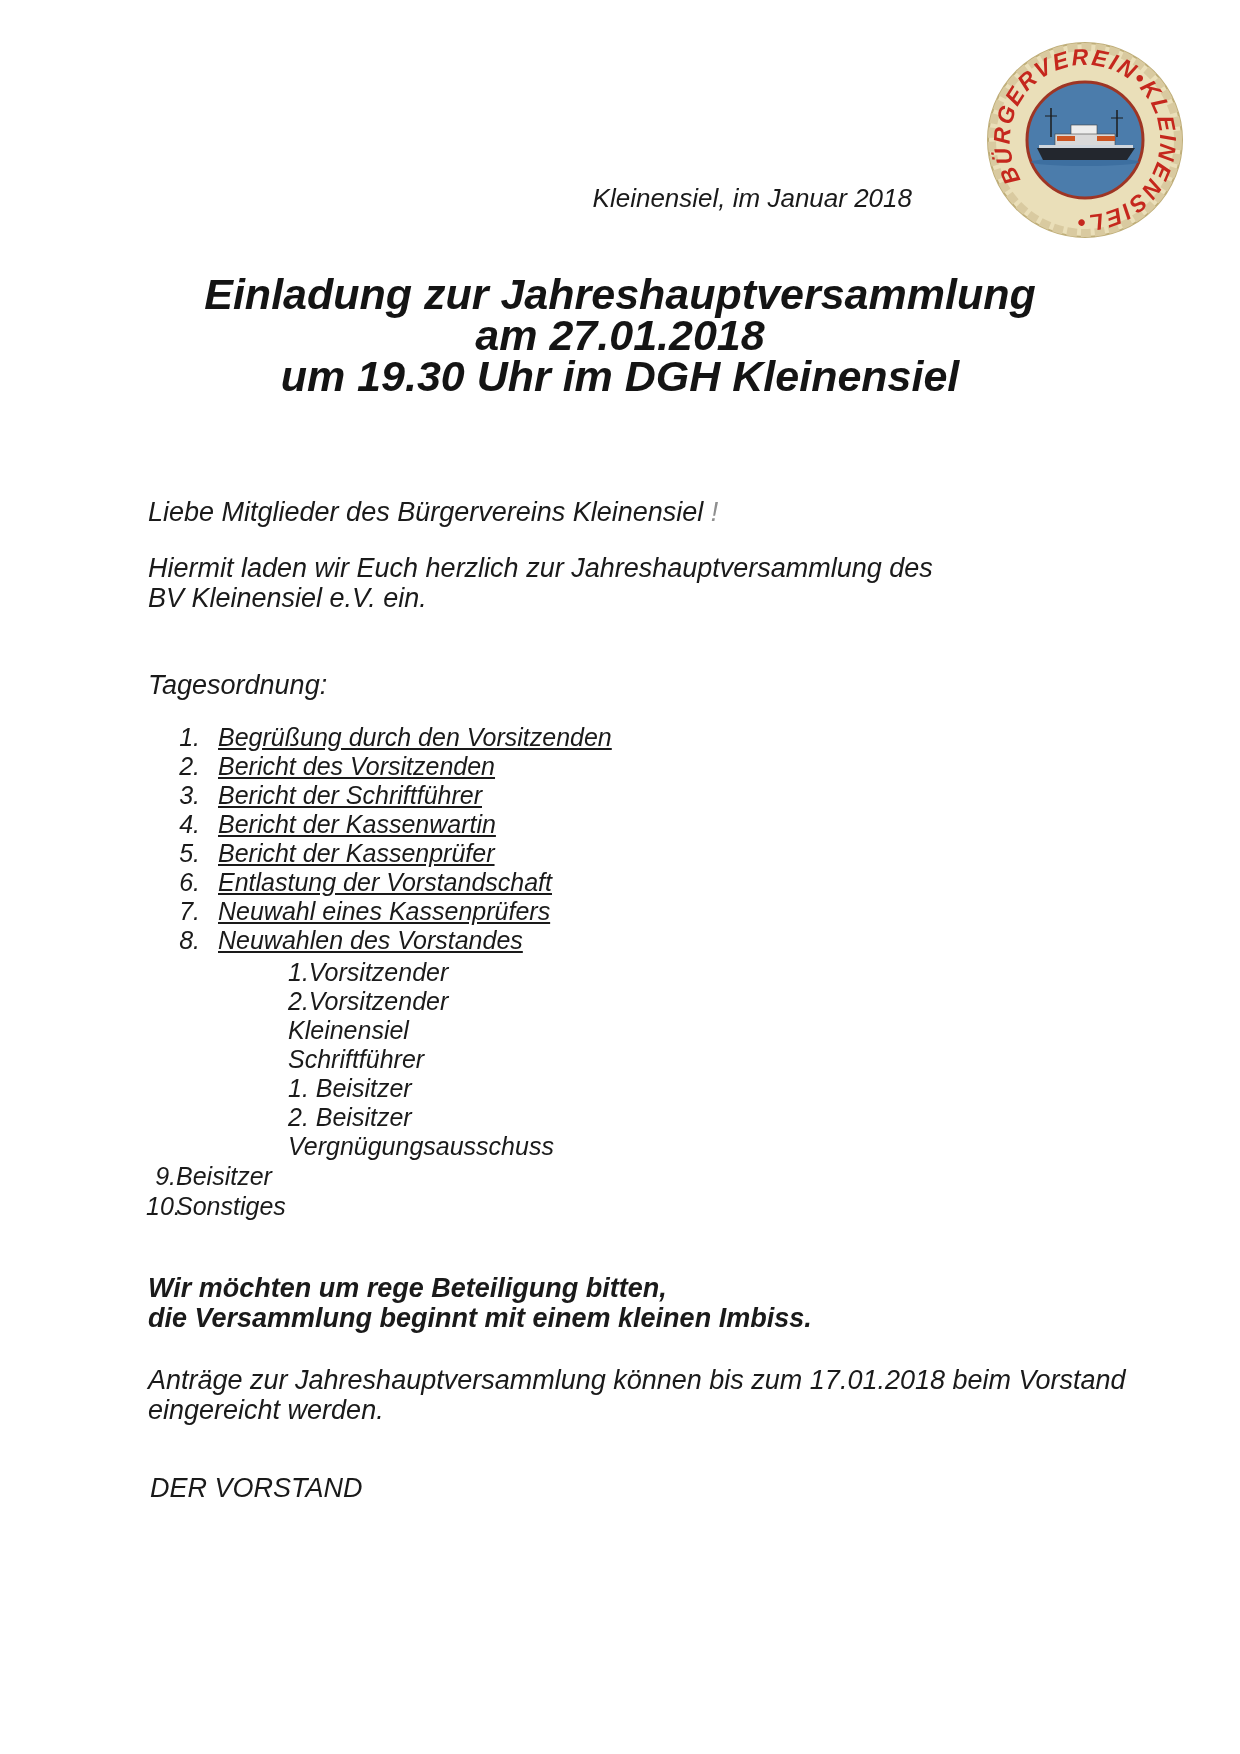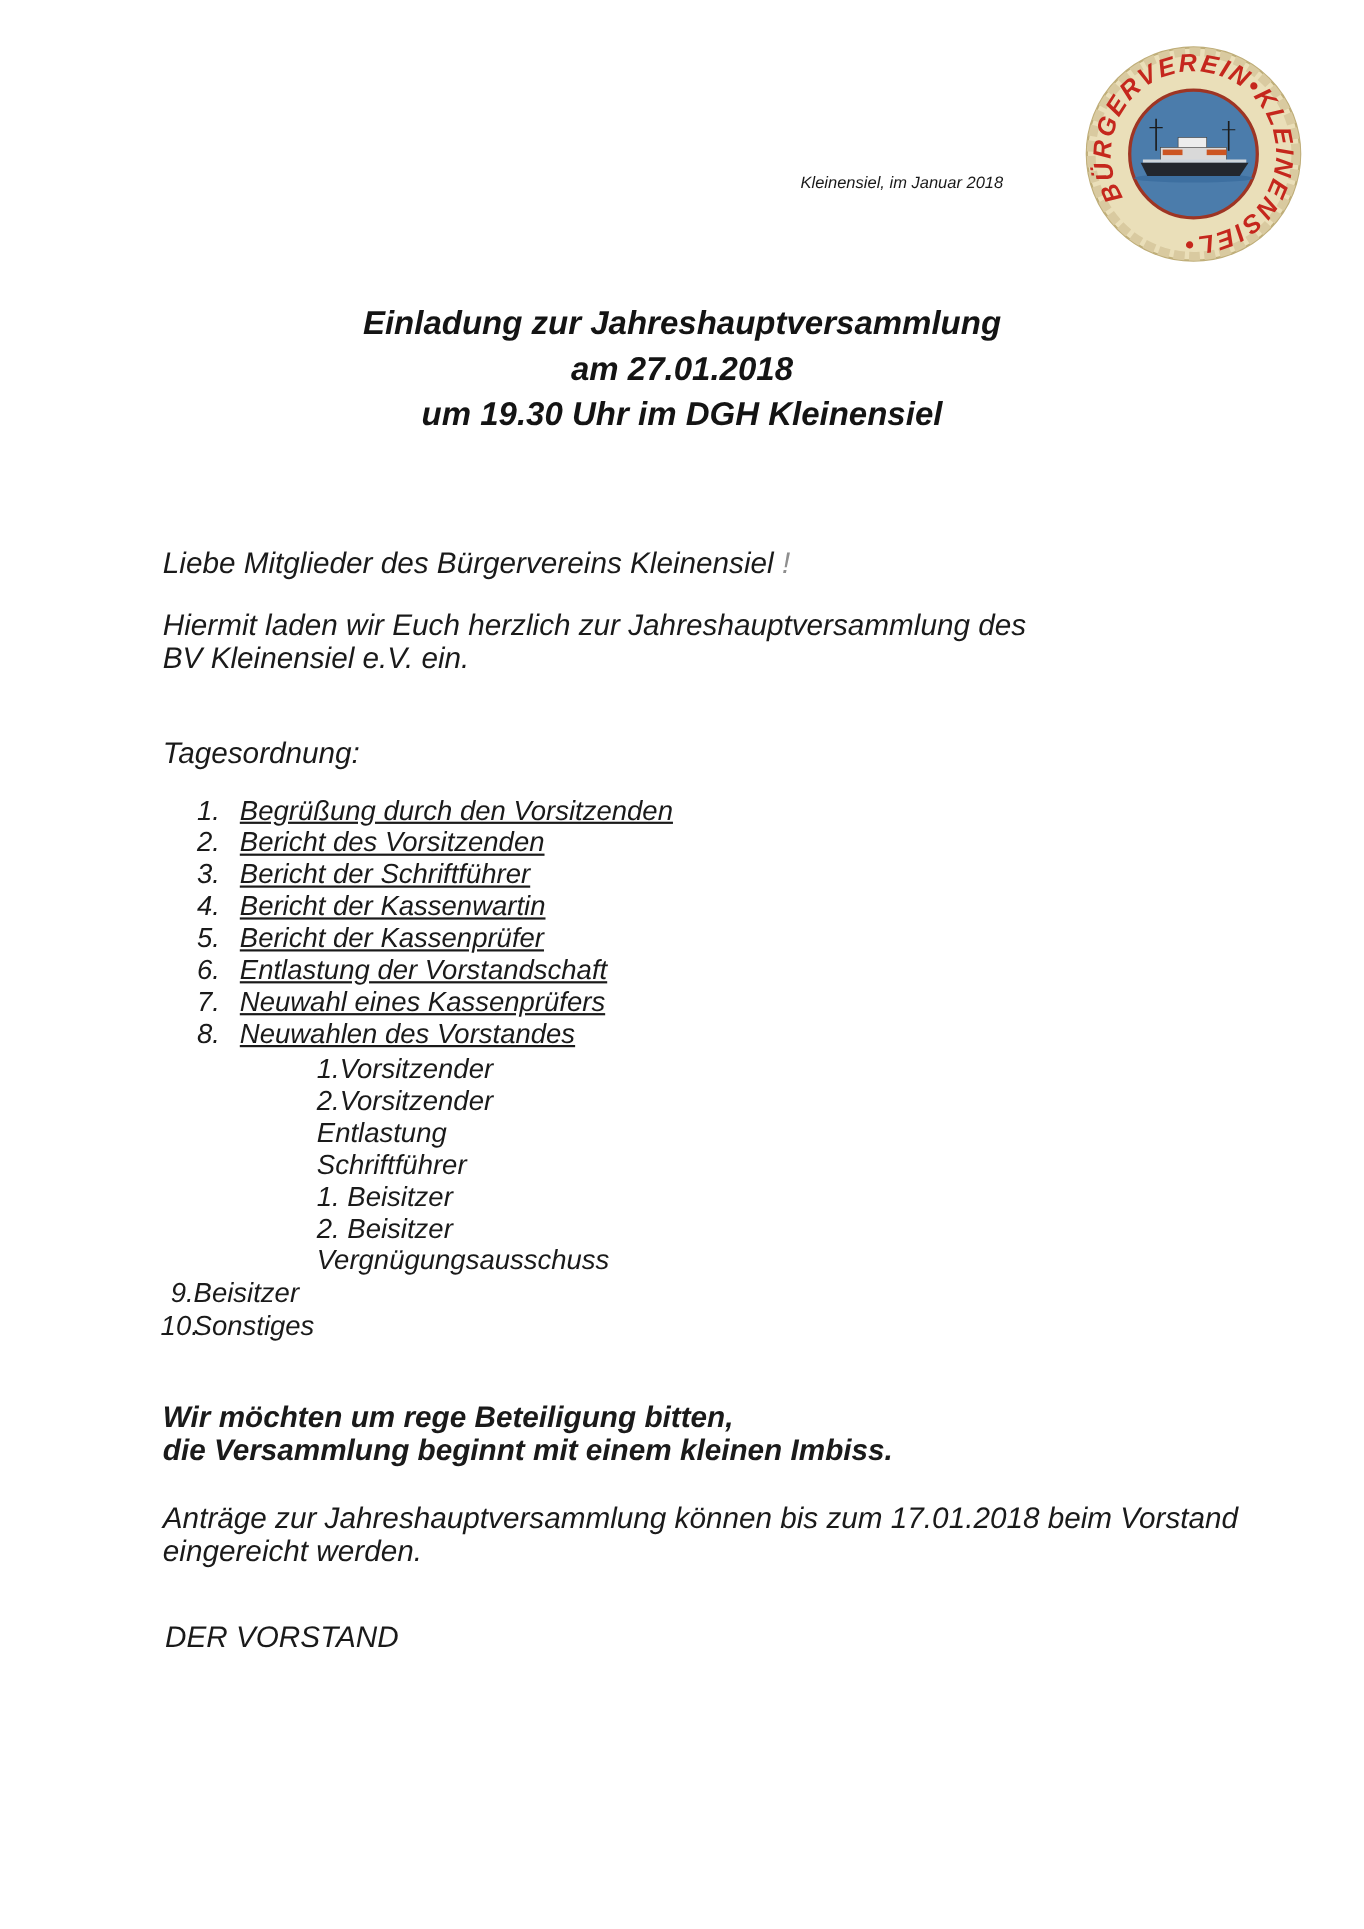--- a/index.html
+++ b/index.html
@@ -7,26 +7,26 @@
     position:relative;
     width:1240px;height:1754px;
     background:#ffffff;
     font-family:"Liberation Sans","DejaVu Sans",sans-serif;
     font-style:italic;
     color:#1a1a1a;
     overflow:hidden;
   }
   .logo{position:absolute;left:985px;top:38px;width:200px;height:205px;}
   .date-line{
-    position:absolute;top:152px;right:328px;
-    font-size:15px;line-height:30px;white-space:nowrap;
+    position:absolute;top:183px;right:328px;
+    font-size:26px;line-height:30px;white-space:nowrap;
   }
   .title{
     position:absolute;top:274px;left:0;width:1240px;margin:0;
-    text-align:center;font-size:30px;line-height:41px;
+    text-align:center;font-size:43px;line-height:41px;
     font-weight:bold;font-style:italic;color:#141414;
   }
   .title .title-line{display:block;}
   .para{position:absolute;left:148px;margin:0;font-size:27px;line-height:30px;white-space:nowrap;}
   .salutation{top:497px;}
   .grey-mark{color:#8f8f8f;}
   .intro{top:553px;}
   .agenda-heading{top:670px;}
   .agenda{position:absolute;left:148px;top:723px;font-size:25px;line-height:29px;}
   .agenda .row{display:flex;}
@@ -124,21 +124,21 @@
     </div>
     <div class="row">
       <span class="num">8.</span>
       <span class="lbl">Neuwahlen des Vorstandes</span>
     </div>
   </div>
 
   <div class="agenda-sub">
     <div>1.Vorsitzender</div>
     <div>2.Vorsitzender</div>
-    <div>Entlastung</div>
+    <div>Kleinensiel</div>
     <div>Schriftführer</div>
     <div>1. Beisitzer</div>
     <div>2. Beisitzer</div>
     <div>Vergnügungsausschuss</div>
   </div>
 
   <div class="agenda-tail">
     <div class="tail-row">
       <span class="tail-num">9.</span>
         <span>Beisitzer</span>

